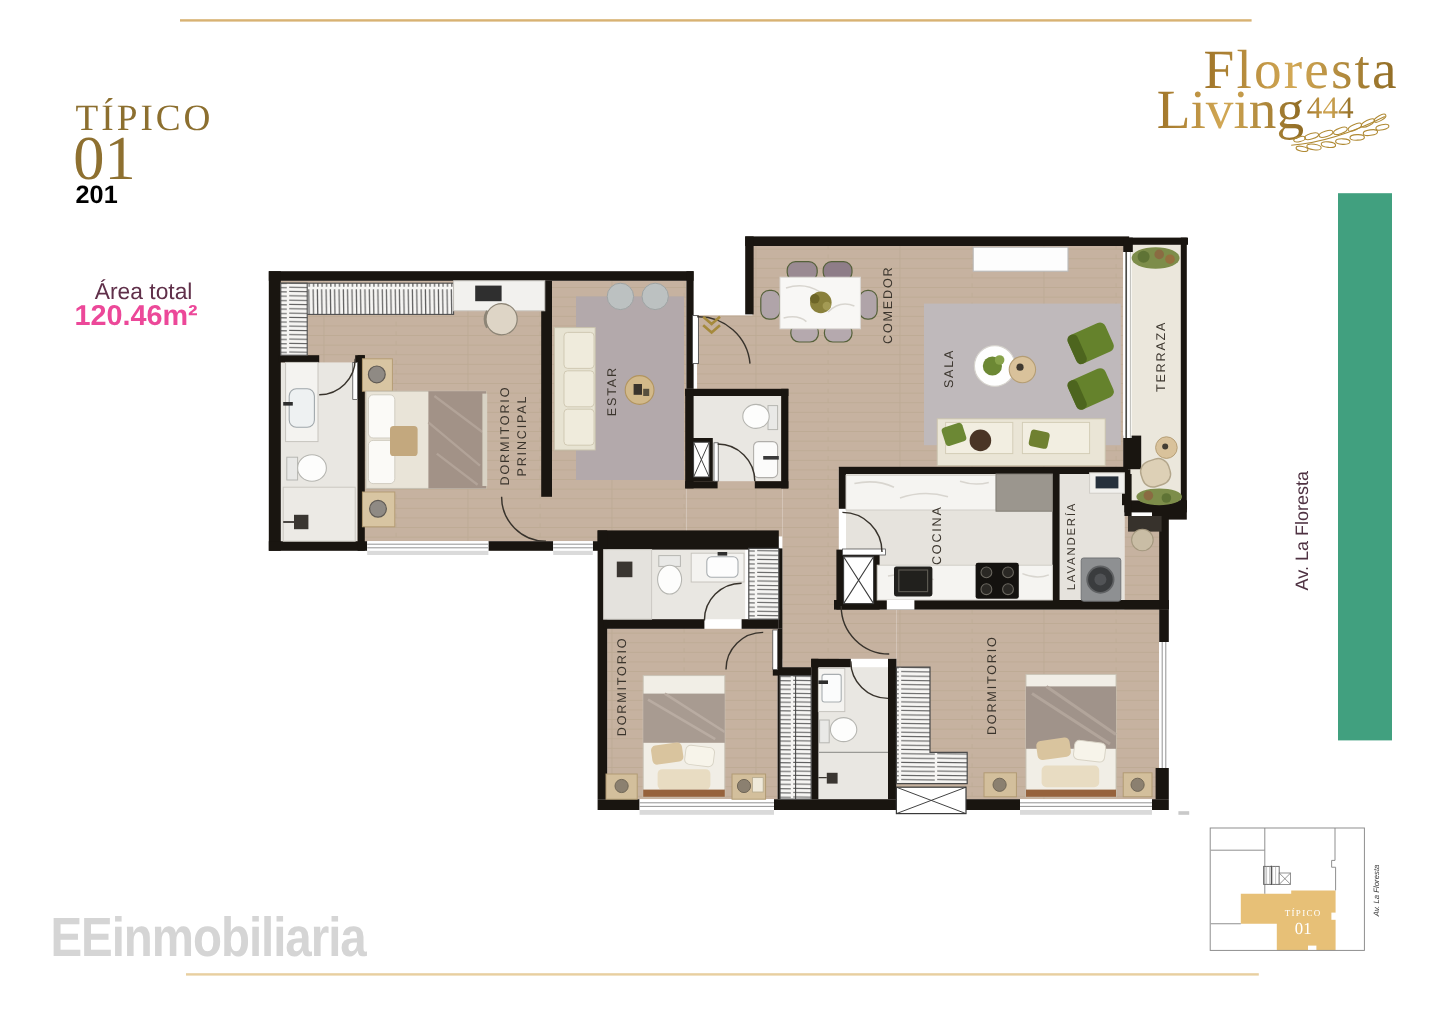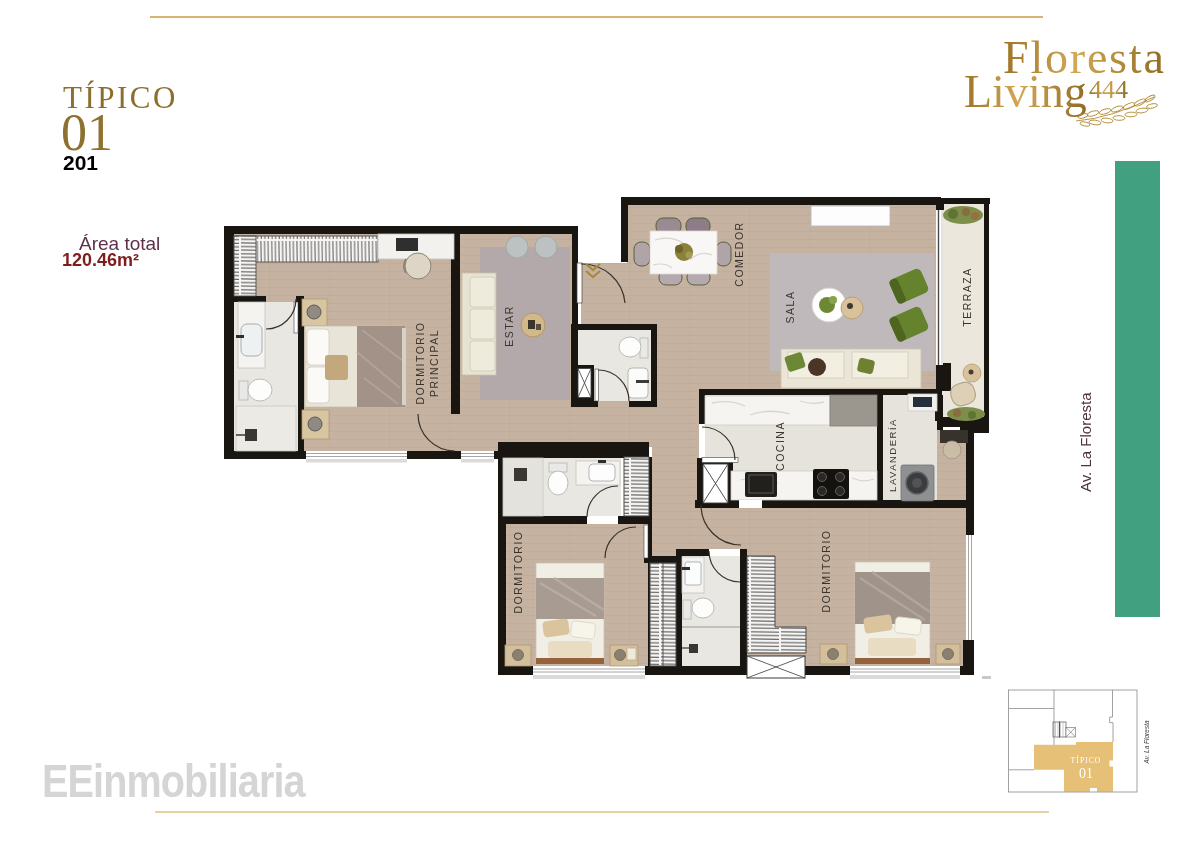--- a/index.html
+++ b/index.html
@@ -14,21 +14,21 @@
 <div class="abs" style="left:150px;top:16px;width:893px;height:1.5px;background:#d8b273;"></div>
 
 <div class="abs" style="left:63px;top:80px;width:200px;font-family:'Liberation Serif',serif;font-size:31px;letter-spacing:2.5px;color:#8c6f2f;">TÍPICO</div>
 
 <div class="abs" style="left:61px;top:103px;width:200px;font-family:'Liberation Serif',serif;font-size:52px;font-weight:400;color:#8e7030;">01</div>
 
 <div class="abs" style="left:63px;top:151px;font-size:21px;font-weight:bold;color:#000000;">201</div>
 
 <div class="abs" style="left:63px;top:233px;font-size:19px;color:#60304a;margin-left:16px;">Área total</div>
 
-<div class="abs" style="left:62px;top:250px;font-size:18px;font-weight:bold;color:#7f1d1d;">120.46m²</div>
+<div class="abs" style="left:62px;top:250px;font-size:24px;font-weight:bold;color:#ec4899;">120.46m²</div>
 
 <div class="abs" style="left:1115px;top:161px;width:45px;height:456px;background:#41a07f;"></div>
 
 <div class="abs" style="left:1077px;top:332px;width:16px;height:160px;">
   <div style="transform:rotate(-90deg) translate(-160px,0);transform-origin:0 0;width:160px;font-size:15px;color:#4f3242;white-space:nowrap;">Av. La Floresta</div>
 </div>
 
 <div class="abs" style="left:42px;top:754px;font-size:46px;font-weight:bold;color:#d5d5d5;letter-spacing:-1px;transform:scaleX(0.86);transform-origin:0 0;">EEinmobiliaria</div>
 
 <div class="abs" style="left:155px;top:811px;width:894px;height:1.5px;background:#e8cfa0;"></div>

